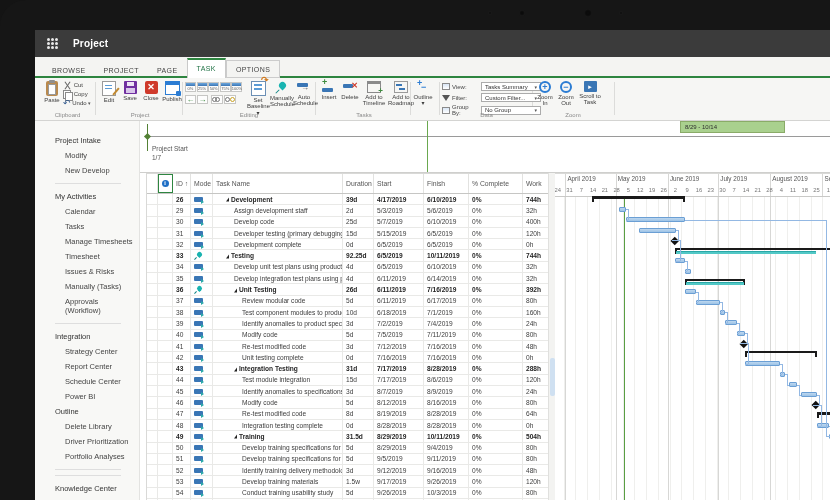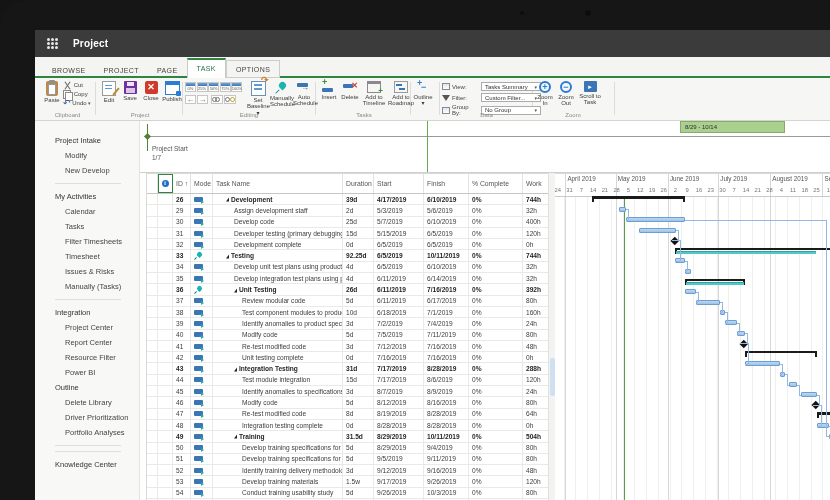--- a/index.html
+++ b/index.html
@@ -277,29 +277,30 @@
 
     <div class="content">
       <nav class="sidebar" id="sidebar">
           <div class="sb-header">Project Intake</div>
           <div class="sb-link">Modify</div>
           <div class="sb-link">New Develop</div>
           <div class="sb-div"></div>
           <div class="sb-header">My Activities</div>
           <div class="sb-link">Calendar</div>
           <div class="sb-link">Tasks</div>
-          <div class="sb-link">Filter Timesheets</div>
+          <div class="sb-link">Manage Timesheets</div>
           <div class="sb-link">Timesheet</div>
           <div class="sb-link">Issues &amp; Risks</div>
           <div class="sb-link">Manually (Tasks)</div>
+          <div class="sb-link">Approvals (Workflow)</div>
           <div class="sb-div"></div>
           <div class="sb-header">Integration</div>
-          <div class="sb-link">Project Center</div>
+          <div class="sb-link">Strategy Center</div>
           <div class="sb-link">Report Center</div>
-          <div class="sb-link">Resource Filter</div>
+          <div class="sb-link">Schedule Center</div>
           <div class="sb-link">Power BI</div>
           <div class="sb-header">Outline</div>
           <div class="sb-link">Delete Library</div>
           <div class="sb-link">Driver Prioritization</div>
           <div class="sb-link">Portfolio Analyses</div>
           <div class="sb-div"></div>
           <div class="sb-div"></div>
           <div class="sb-header">Knowledge Center</div>
           <div class="sb-edit"></div>
         </nav>

